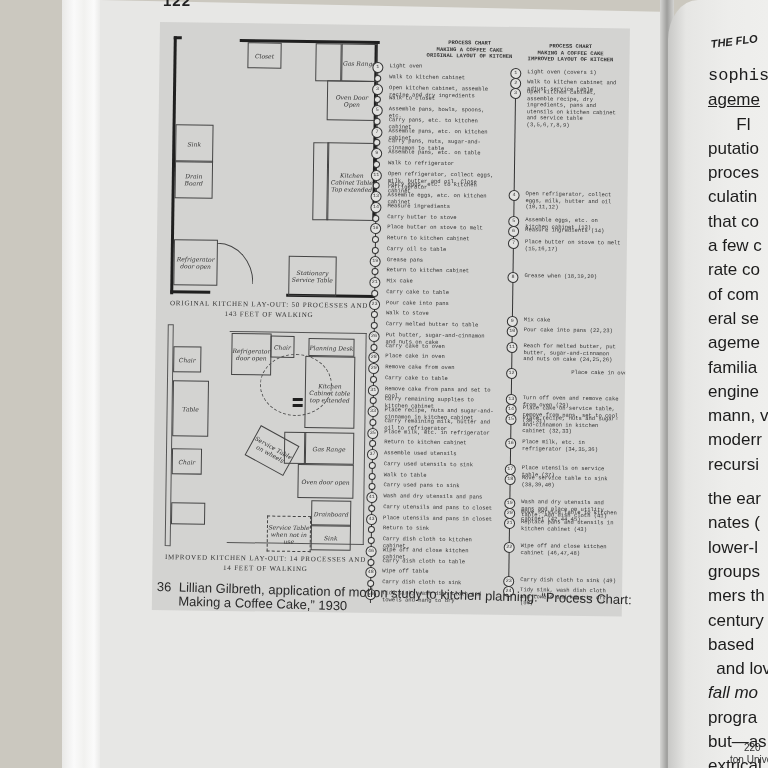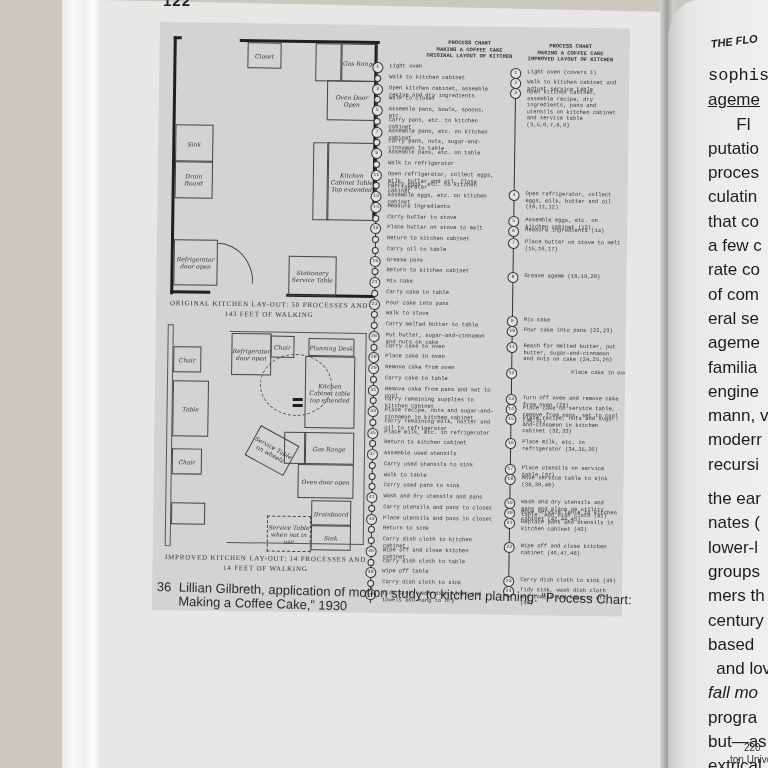--- a/index.html
+++ b/index.html
@@ -324,21 +324,21 @@
       <div class="step" style="top: 158px;">
         <span class="mark">6</span>
         <span style="width: 98px;">Measure ingredients (14)</span>
       </div>
       <div class="step" style="top: 170px;">
         <span class="mark">7</span>
         <span style="width: 98px;">Place butter on stove to melt (15,16,17)</span>
       </div>
       <div class="step" style="top: 204px;">
         <span class="mark">8</span>
-        <span style="width: 98px;">Grease ageme (18,19,20)</span>
+        <span style="width: 98px;">Grease when (18,19,20)</span>
       </div>
       <div class="step" style="top: 248px;">
         <span class="mark">9</span>
         <span style="width: 98px;">Mix cake</span>
       </div>
       <div class="step" style="top: 258px;">
         <span class="mark">10</span>
         <span style="width: 98px;">Pour cake into pans (22,23)</span>
       </div>
       <div class="step" style="top: 274px;">

